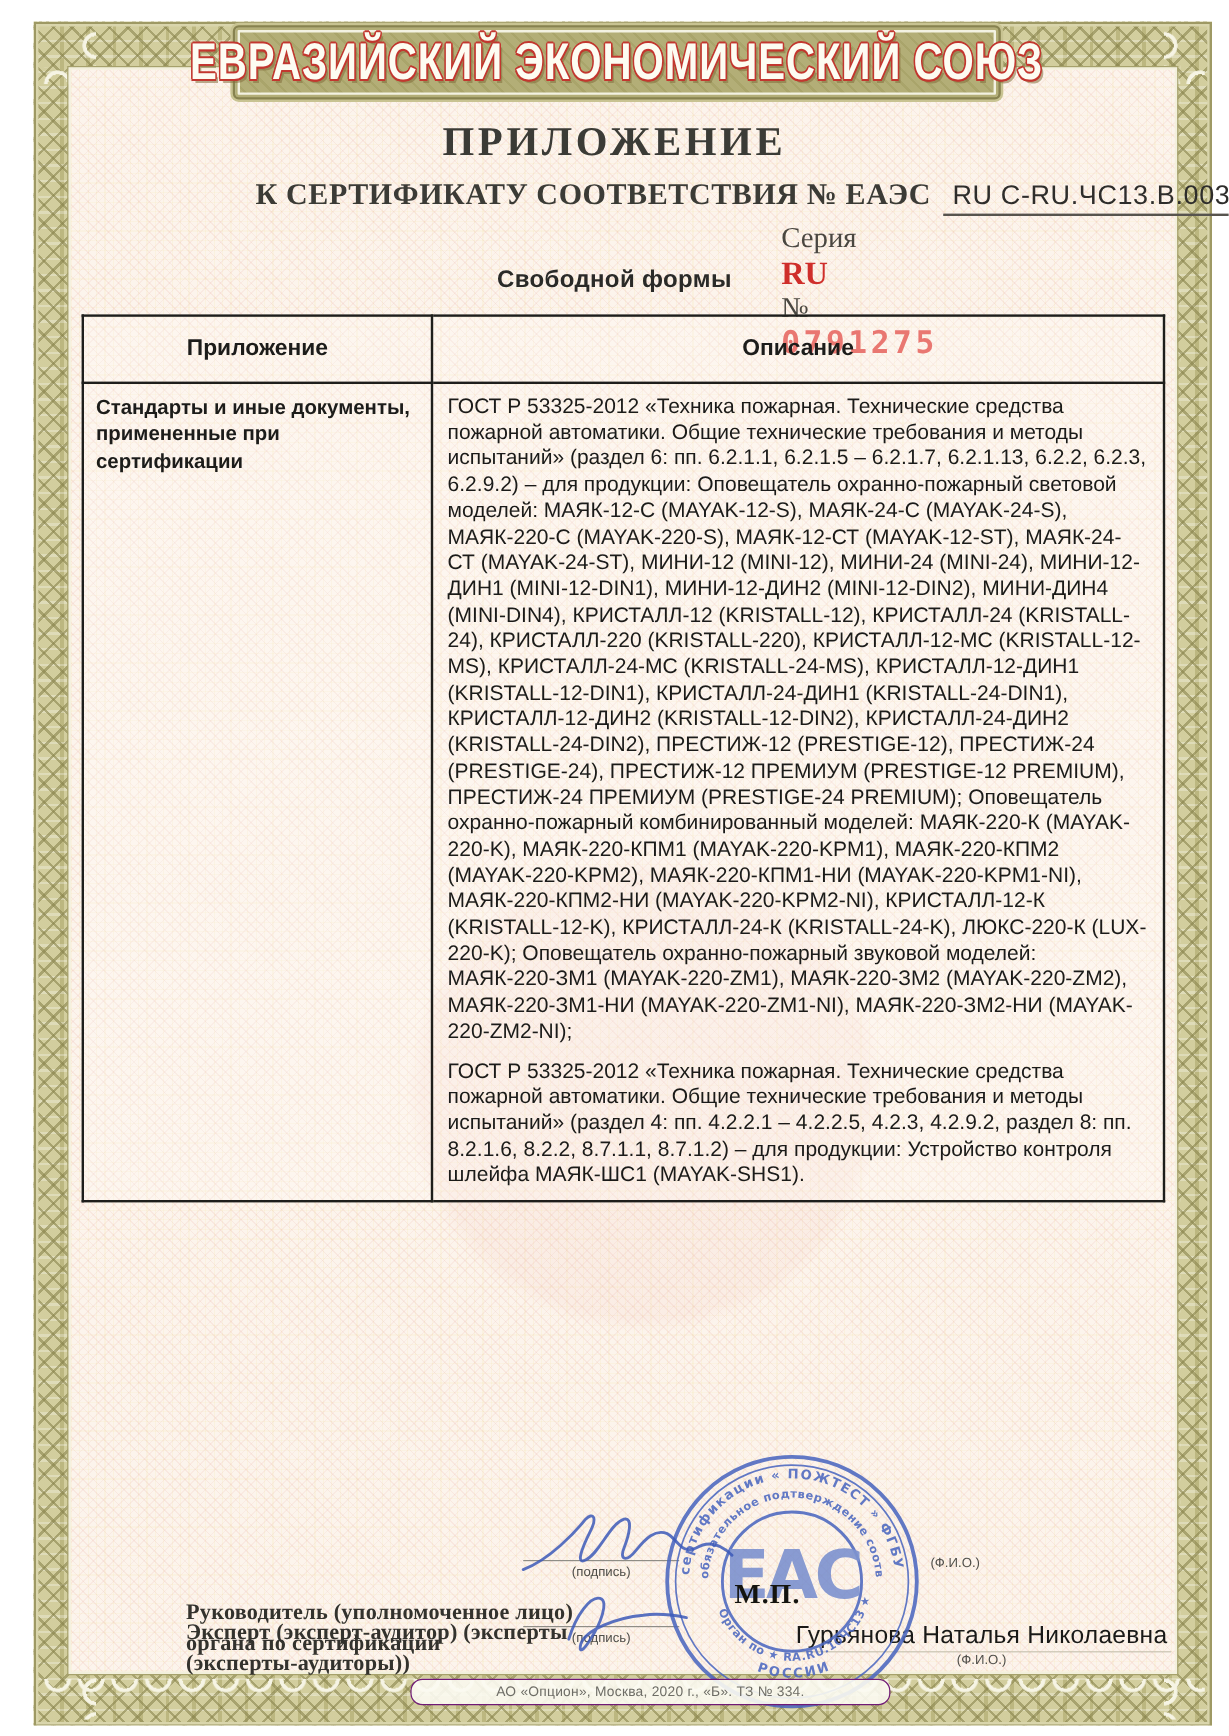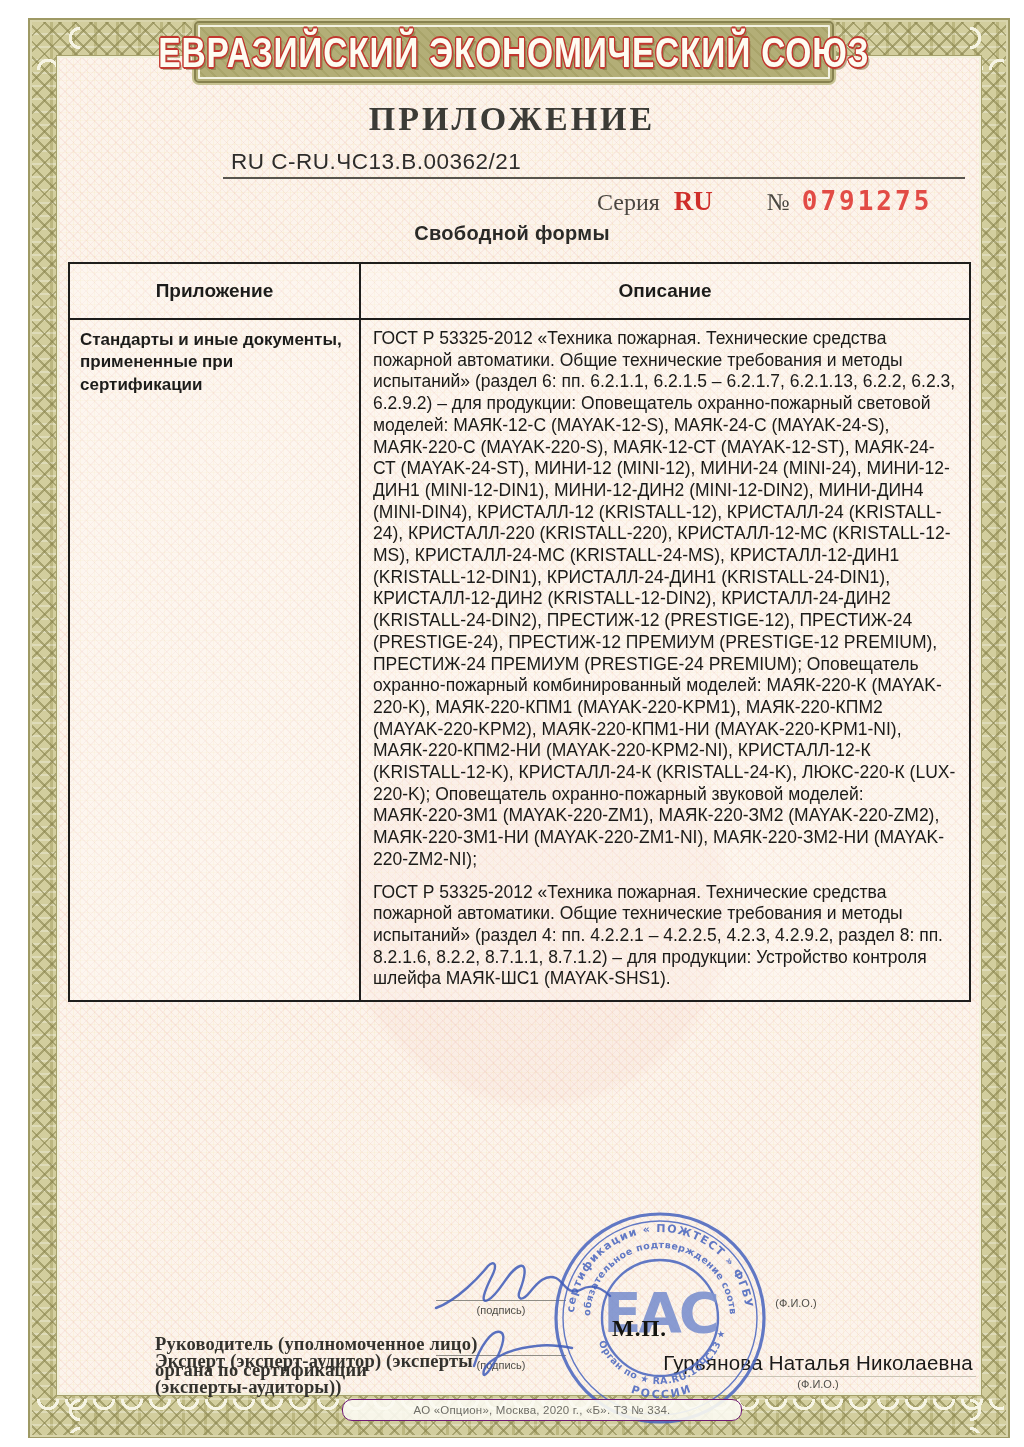--- a/index.html
+++ b/index.html
@@ -82,21 +82,21 @@
   .cert-label{
     font-family:"Liberation Serif",serif;font-weight:600;font-size:25px;
     color:#3b3b36;letter-spacing:.5px;white-space:nowrap;
   }
   .cert-number{
     flex:1;margin-left:10px;padding:0 4px 2px 8px;
     border-bottom:2px solid #57544e;
     font-family:"Liberation Sans",sans-serif;font-size:22.5px;color:#2e2d2b;
     letter-spacing:.5px;white-space:nowrap;
   }
-  .series-row{position:absolute;left:597px;top:186px;display:flex;align-items:baseline;}
+  .series-row{position:absolute;left:597px;top:186px;display:flex;align-items:baseline;flex-direction:column;}
   .series-label{font-family:"Liberation Serif",serif;font-size:24px;color:#4a4741;}
   .series-value{font-family:"Liberation Serif",serif;font-weight:700;font-size:27px;color:#cf2e2a;margin-left:14px;text-align:right;}
   .no-sign{font-family:"Liberation Serif",serif;font-size:24px;color:#4a4741;margin-left:54px;}
   .blank-number{font-family:"DejaVu Sans Mono",monospace;font-weight:700;font-size:26px;color:#e24b45;letter-spacing:3px;margin-left:12px;}
   .form-type{
     position:absolute;left:0;top:222px;width:1024px;text-align:center;
     font-weight:700;font-size:20px;color:#2a2a28;letter-spacing:.3px;
   }
   
   .appendix-table{
@@ -170,20 +170,21 @@
 
   <div class="paper"></div>
 
   <div class="banner">
     <span class="banner-text">ЕВРАЗИЙСКИЙ ЭКОНОМИЧЕСКИЙ СОЮЗ</span>
   </div>
 
   <div class="doc-title">ПРИЛОЖЕНИЕ</div>
 
   <div class="cert-row">
+    <span class="cert-label">К СЕРТИФИКАТУ СООТВЕТСТВИЯ № ЕАЭС</span>
     <span class="cert-number">RU C-RU.ЧС13.В.00362/21</span>
   </div>
 
   <div class="series-row">
     <span class="series-label">Серия</span>
     <span class="series-value">RU</span>
     <span class="no-sign">№</span>
     <span class="blank-number">0791275</span>
   </div>
 

